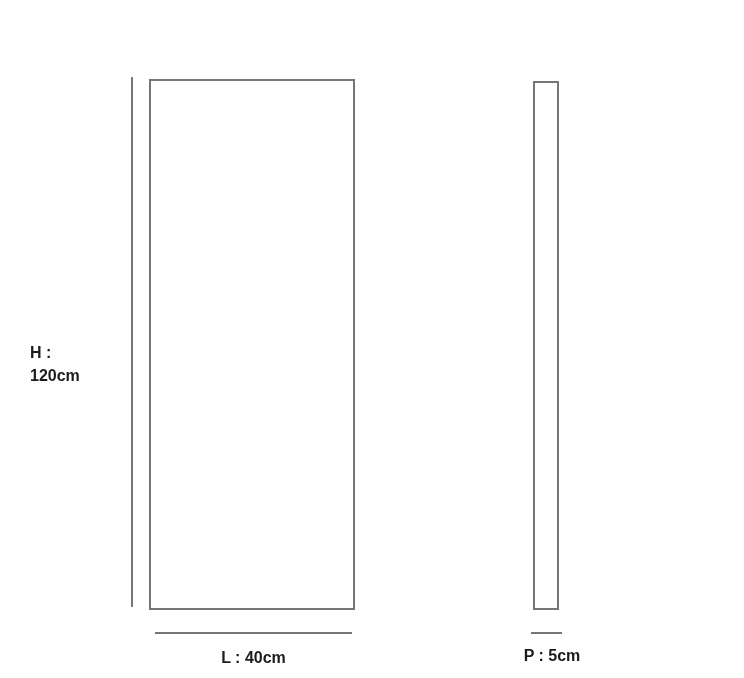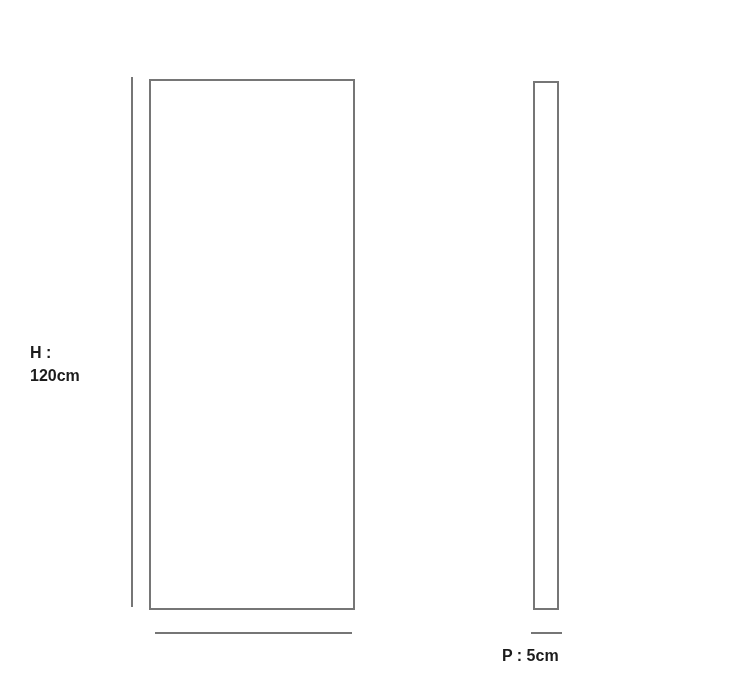--- a/index.html
+++ b/index.html
@@ -79,39 +79,40 @@
   .length-label {
     left: 155px;
     top: 646px;
     width: 197px;
     text-align: center;
   }
   .depth-label {
     left: 502px;
     top: 644px;
     width: 100px;
-    text-align: left;
+    text-align: center;
   }
 </style>
 </head>
 <body>
 
 <div class="canvas">
 
   <div class="view-rect front-rect"></div>
 
   <div class="dim-line-v height-line"></div>
 
   <div class="dim-label height-label">
     <div>H :</div>
     <div>120cm</div>
   </div>
 
   <div class="dim-line-h length-line"></div>
 
+  <div class="dim-label length-label">L : 40cm</div>
 
   <div class="view-rect side-rect"></div>
 
   <div class="dim-line-h depth-line"></div>
 
   <div class="dim-label depth-label">P : 5cm</div>
 
 </div>
 
 </body></html>

